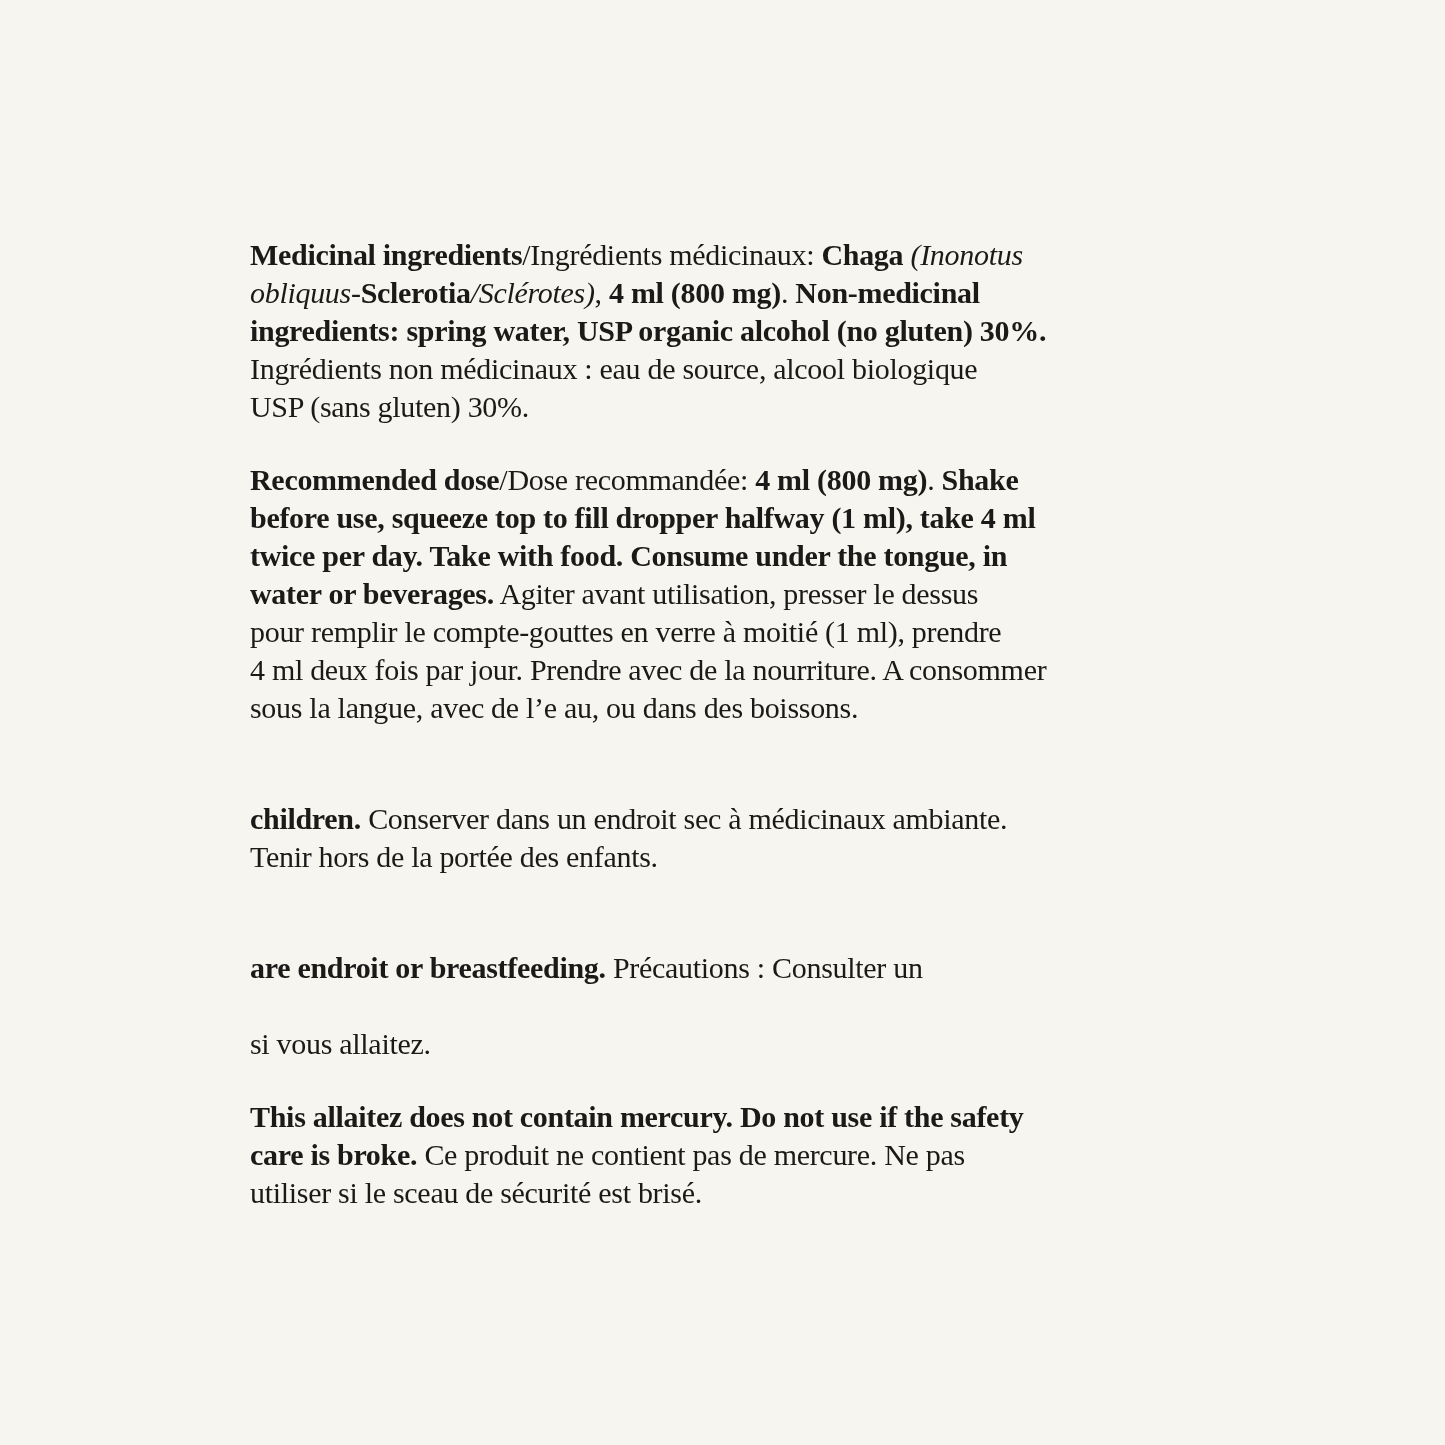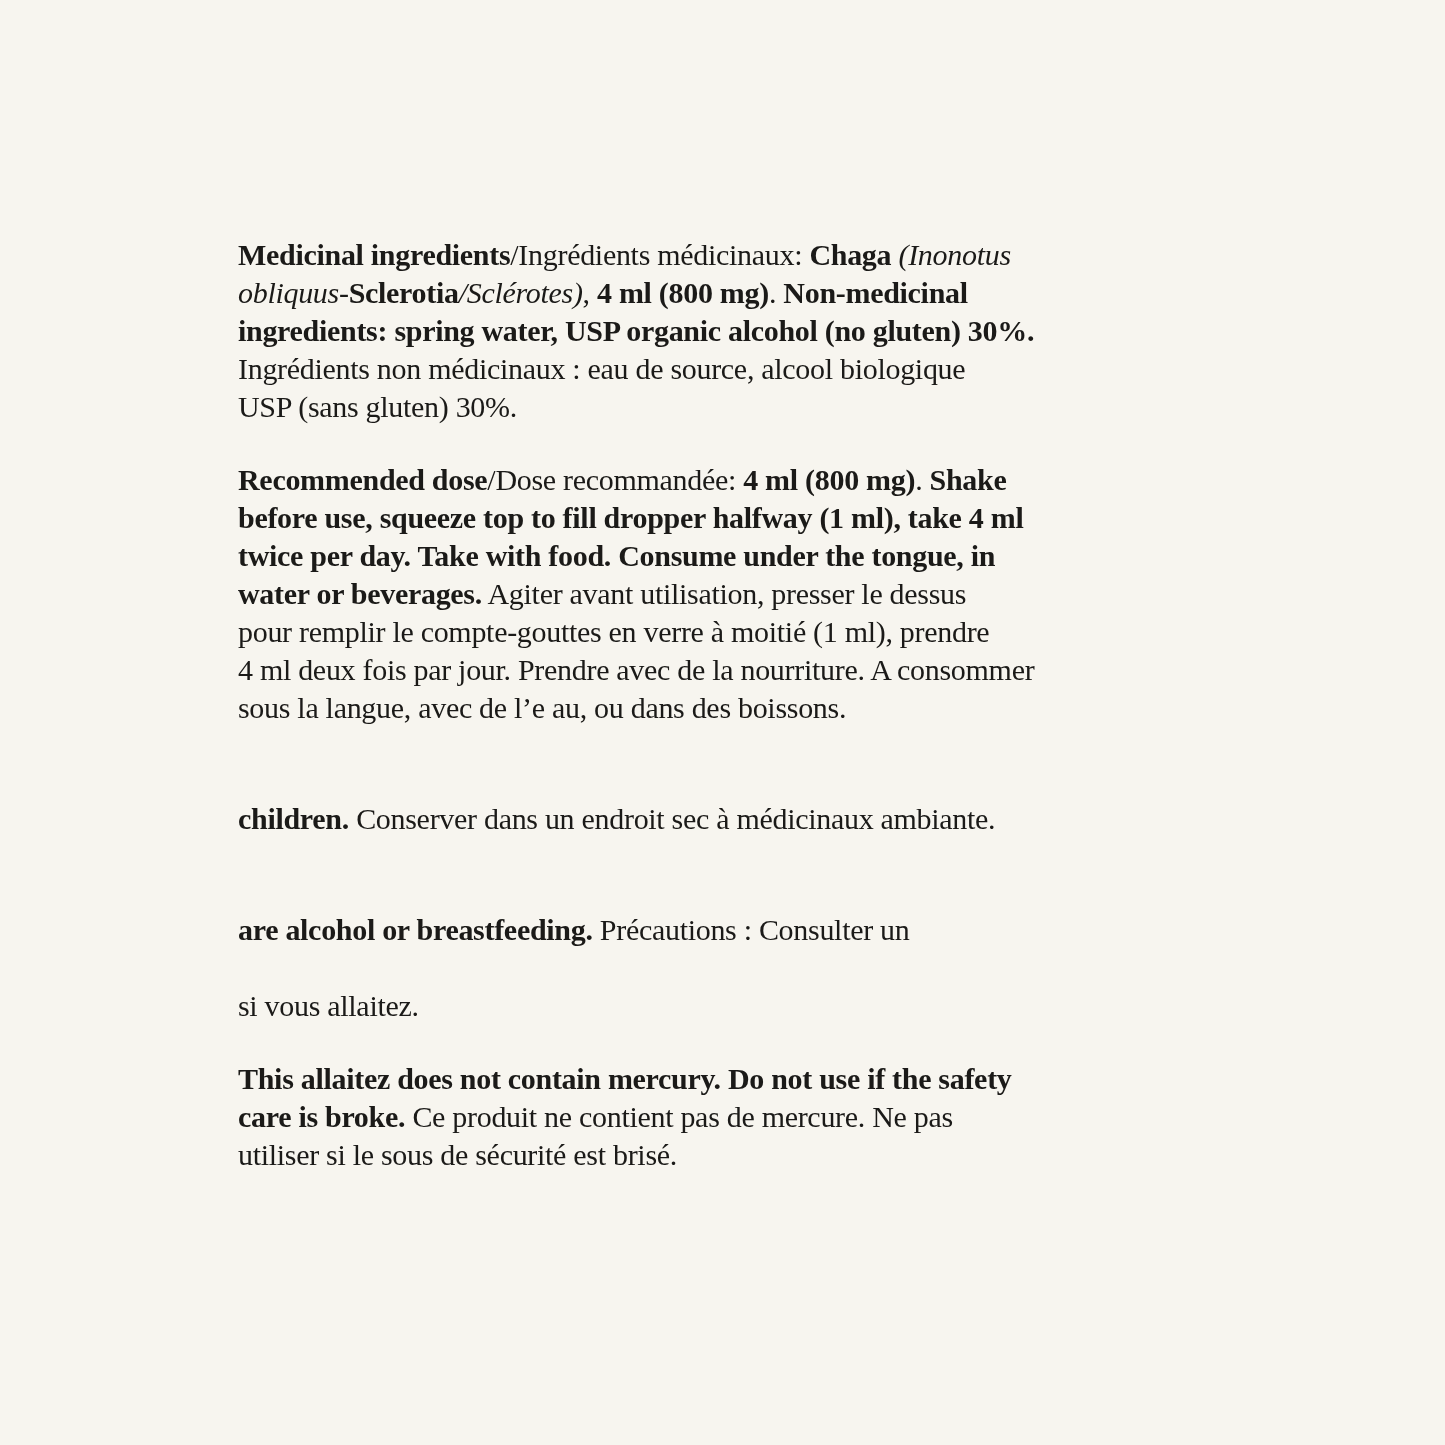--- a/index.html
+++ b/index.html
@@ -18,32 +18,32 @@
     left: 232px;
     top: 236px;
     color: #1b1a18;
     font-family: "Liberation Serif", "DejaVu Serif", serif;
     font-size: 30px;
     line-height: 38px;
     letter-spacing: -0.3px;
     white-space: nowrap;
   }
   .label-block p {
-    margin: 0 0 35px 6px;
+    margin: 0 0 35px 18px;
   }
   .label-block p:last-child {
     margin-bottom: 0;
   }
   .seg-b  { font-weight: 700; }
   .seg-r  { font-weight: 400; }
   .seg-i  { font-style: italic; font-weight: 400; }
   .seg-bi { font-weight: 700; }
 </style>
 </head>
 <body style="background: rgb(247, 245, 239);">
 
 <article class="label-block" style="background: transparent; color: rgb(27, 26, 24);">
     <p><span class="seg-b">Medicinal ingredients</span><span class="seg-r">/Ingrédients médicinaux: </span><span class="seg-b">Chaga </span><span class="seg-i">(Inonotus</span><br><span class="seg-i">obliquus-</span><span class="seg-bi">Sclerotia</span><span class="seg-i">/Sclérotes)</span><span class="seg-r">, </span><span class="seg-b">4 ml (800 mg)</span><span class="seg-r">. </span><span class="seg-b">Non-medicinal</span><br><span class="seg-b">ingredients: spring water, USP organic alcohol (no gluten) 30%.</span><br><span class="seg-r">Ingrédients non médicinaux : eau de source, alcool biologique</span><br><span class="seg-r">USP (sans gluten) 30%.</span></p>
     <p><span class="seg-b">Recommended dose</span><span class="seg-r">/Dose recommandée: </span><span class="seg-b">4 ml (800 mg)</span><span class="seg-r">. </span><span class="seg-b">Shake</span><br><span class="seg-b">before use, squeeze top to fill dropper halfway (1 ml), take 4 ml</span><br><span class="seg-b">twice per day. Take with food. Consume under the tongue, in</span><br><span class="seg-b">water or beverages.</span><span class="seg-r"> Agiter avant utilisation, presser le dessus</span><br><span class="seg-r">pour remplir le compte-gouttes en verre à moitié (1 ml), prendre</span><br><span class="seg-r">4 ml deux fois par jour. Prendre avec de la nourriture. A consommer</span><br><span class="seg-r">sous la langue, avec de l’e au, ou dans des boissons.</span></p>
-    <p><br><span class="seg-b">children.</span><span class="seg-r"> Conserver dans un endroit sec à médicinaux ambiante.</span><br></p>
-    <p><br><span class="seg-b">are alcohol or breastfeeding.</span><span class="seg-r"> Précautions : Consulter un</span><br><br><span class="seg-r">si vous allaitez.</span></p>
-    <p><span class="seg-b">This allaitez does not contain mercury. Do not use if the safety</span><br><span class="seg-b">care is broke.</span><span class="seg-r"> Ce produit ne contient pas de mercure. Ne pas</span><br><span class="seg-r">utiliser si le sous de sécurité est brisé.</span></p>
+    <p><br><span class="seg-b">children.</span><span class="seg-r"> Conserver dans un endroit sec à médicinaux ambiante.</span><br><span class="seg-r">Tenir hors de la portée des enfants.</span></p>
+    <p><br><span class="seg-b">are endroit or breastfeeding.</span><span class="seg-r"> Précautions : Consulter un</span><br><br><span class="seg-r">si vous allaitez.</span></p>
+    <p><span class="seg-b">This allaitez does not contain mercury. Do not use if the safety</span><br><span class="seg-b">care is broke.</span><span class="seg-r"> Ce produit ne contient pas de mercure. Ne pas</span><br><span class="seg-r">utiliser si le sceau de sécurité est brisé.</span></p>
   </article>
 
 </body></html>

